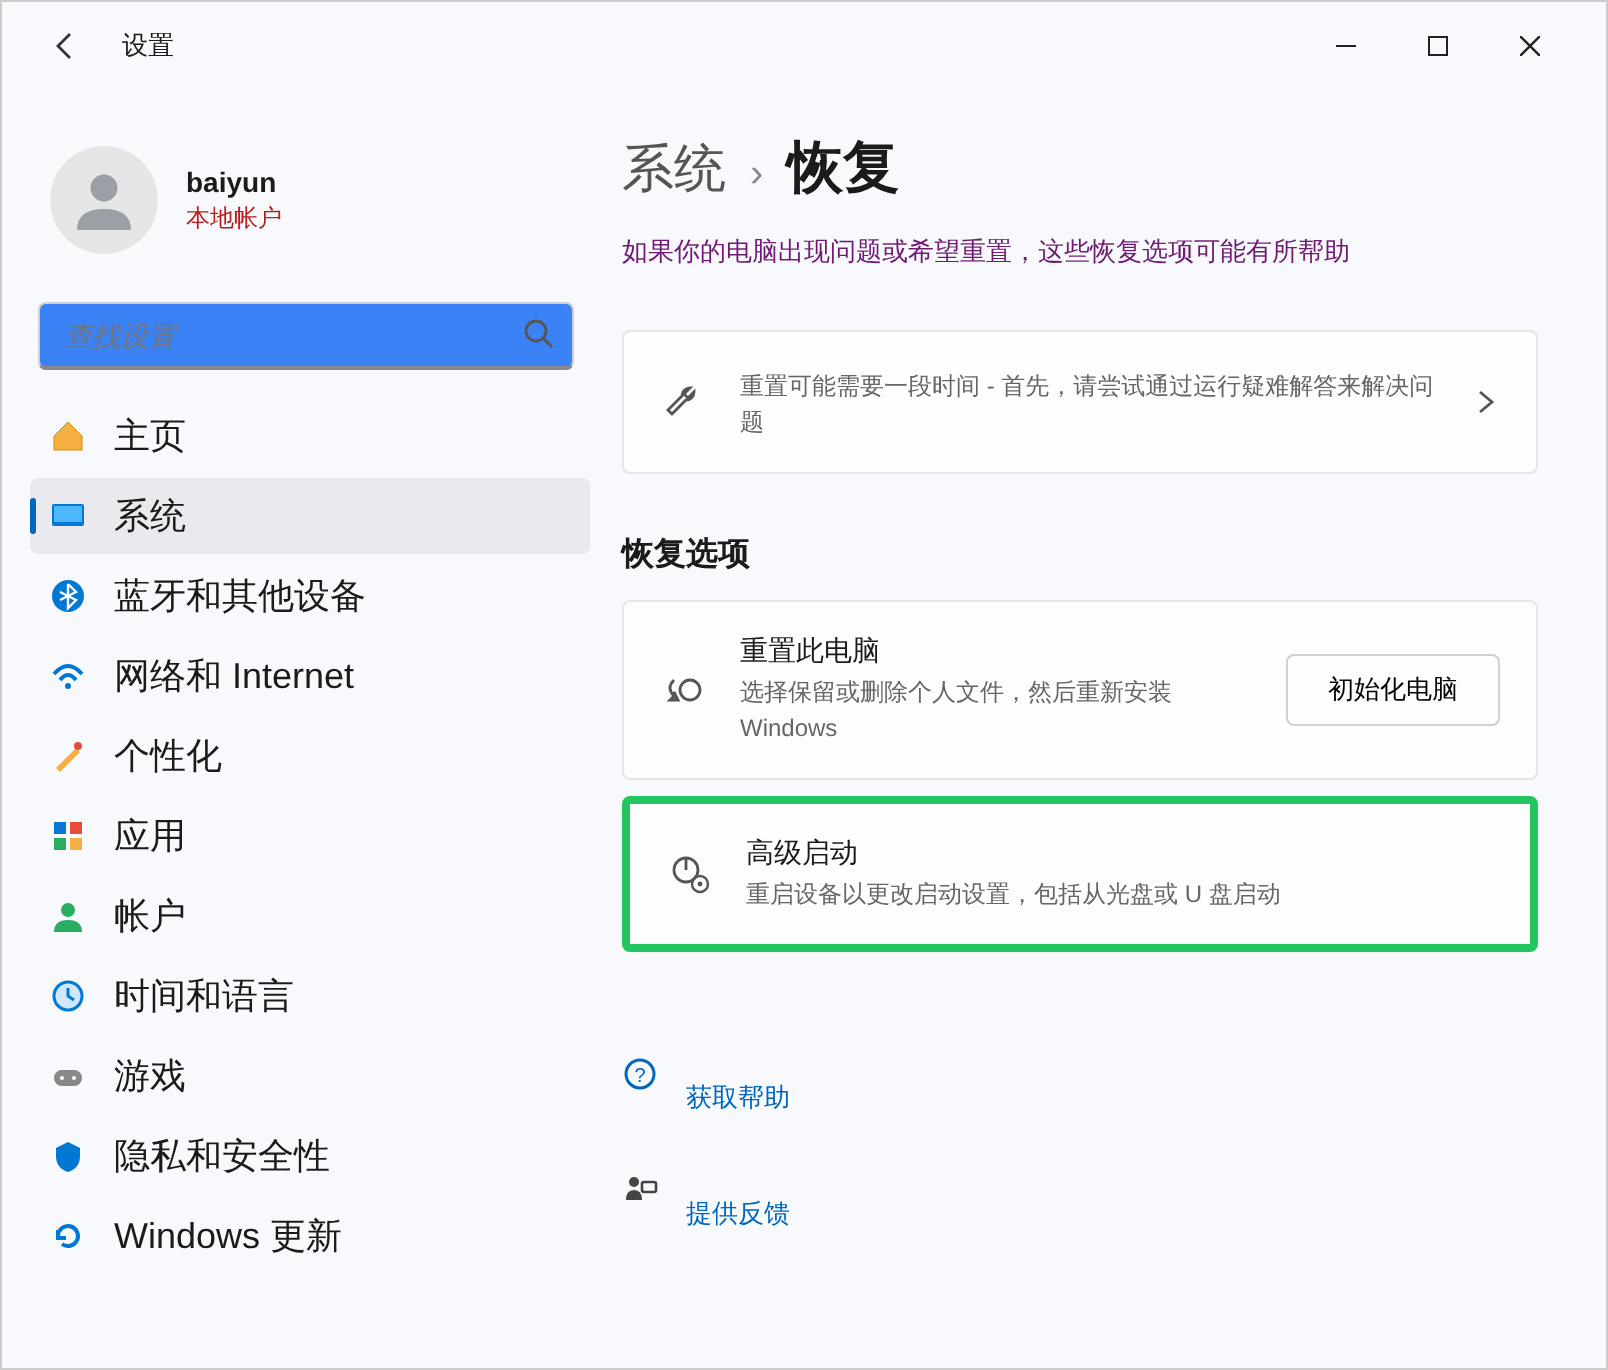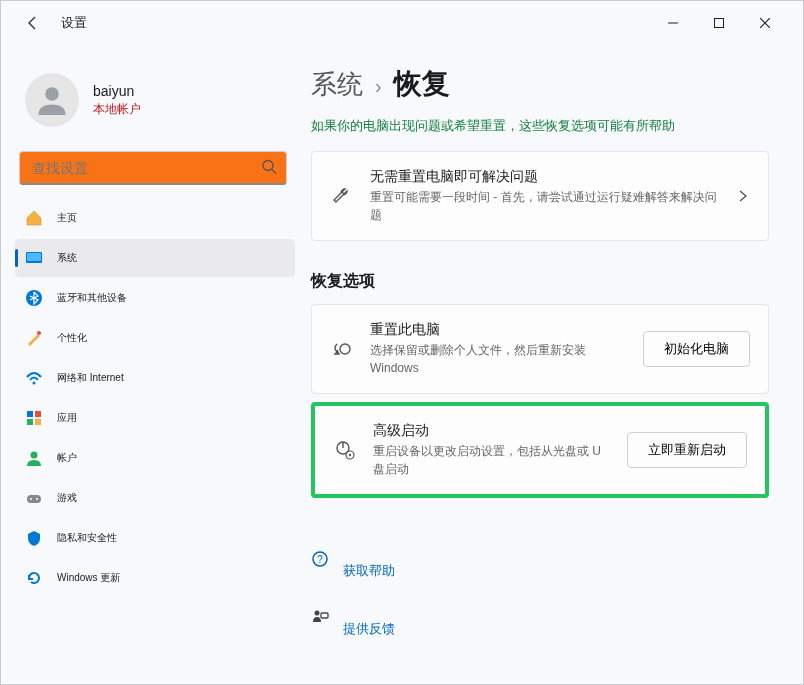--- a/index.html
+++ b/index.html
@@ -59,36 +59,37 @@
   padding: 28px 10px 20px 10px;
 }
 .avatar {
   width: 54px; height: 54px;
   border-radius: 50%;
   background: #e6e6e6;
   display: flex; align-items: center; justify-content: center;
   margin-right: 14px;
 }
 .avatar svg { width: 36px; height: 36px; }
-.account-name { font-size: 14px; font-weight: 400; }
+.account-name { font-size: 14px; font-weight: 700; }
 .account-type { font-size: 12px; color: #b91c1c; margin-top: 2px; }
 .search-wrap {
   margin: 4px 14px 14px 4px;
   position: relative;
 }
 .search {
   width: 100%;
   height: 34px;
   border: 1px solid #d0d0d0;
   border-bottom: 2px solid #888;
   border-radius: 4px;
-  background: #f97316;
+  background: #3b82f6;
   padding: 0 36px 0 12px;
   font-size: 14px;
   outline: none;
+  font-style: italic;
 }
 .search-icon {
   position: absolute;
   right: 10px; top: 50%;
   transform: translateY(-50%);
   pointer-events: none;
 }
 .nav {
   flex: 1;
   overflow-y: auto;
@@ -111,36 +112,36 @@
   left: 0; top: 10px; bottom: 10px;
   width: 3px;
   background: #0067c0;
   border-radius: 2px;
 }
 .nav-icon {
   width: 18px; height: 18px;
   margin-right: 14px;
   display: flex; align-items: center; justify-content: center;
 }
-.nav-label { font-size: 10px; }
+.nav-label { font-size: 18px; }
 .main {
   flex: 1;
   padding: 20px 34px 20px 10px;
   overflow-y: auto;
 }
 .breadcrumb {
   display: flex;
   align-items: baseline;
   gap: 12px;
   margin-bottom: 14px;
 }
 .bc-parent { font-size: 26px; color: #555; }
 .bc-sep { font-size: 20px; color: #888; }
 .bc-current { font-size: 28px; font-weight: 600; }
-.subtitle { font-size: 13px; color: #15803d; margin-bottom: 16px; }
+.subtitle { font-size: 13px; color: #701a75; margin-bottom: 30px; }
 .card {
   background: #fdfdfe;
   border: 1px solid #e6e6e6;
   border-radius: 4px;
   padding: 16px 18px;
   display: flex;
   align-items: center;
   margin-bottom: 8px;
 }
 .card.highlighted {
@@ -261,55 +262,64 @@
               <svg width="18" height="18" viewBox="0 0 18 18">
                 <circle cx="9" cy="9" r="8" fill="#0078d4"></circle>
                 <path d="M9 3 L9 15 L13 11 L5 7 M9 3 L13 7 L5 11" stroke="#fff" stroke-width="1.2" fill="none"></path>
               </svg>
             </span>
           <span class="nav-label">蓝牙和其他设备</span>
         </div>
         <div class="nav-item">
           <span class="nav-icon">
               <svg width="18" height="18" viewBox="0 0 18 18">
-                <path d="M3 15 L13 5 L15 7 L5 17 Z" fill="#f5b041"></path>
-                <circle cx="14" cy="4" r="2" fill="#e74c3c"></circle>
-              </svg>
-            </span>
-          <span class="nav-label">个性化</span>
-        </div>
-        <div class="nav-item">
-          <span class="nav-icon">
-              <svg width="18" height="18" viewBox="0 0 18 18">
                 <path d="M2 8 Q9 0 16 8" stroke="#0078d4" stroke-width="2" fill="none"></path>
                 <path d="M5 11 Q9 6 13 11" stroke="#0078d4" stroke-width="2" fill="none"></path>
                 <circle cx="9" cy="14" r="1.5" fill="#0078d4"></circle>
               </svg>
             </span>
           <span class="nav-label">网络和 Internet</span>
+        </div>
+        <div class="nav-item">
+          <span class="nav-icon">
+              <svg width="18" height="18" viewBox="0 0 18 18">
+                <path d="M3 15 L13 5 L15 7 L5 17 Z" fill="#f5b041"></path>
+                <circle cx="14" cy="4" r="2" fill="#e74c3c"></circle>
+              </svg>
+            </span>
+          <span class="nav-label">个性化</span>
         </div>
         <div class="nav-item">
           <span class="nav-icon">
               <svg width="18" height="18" viewBox="0 0 18 18">
                 <rect x="2" y="2" width="6" height="6" fill="#0078d4"></rect>
                 <rect x="10" y="2" width="6" height="6" fill="#e74c3c"></rect>
                 <rect x="2" y="10" width="6" height="6" fill="#27ae60"></rect>
                 <rect x="10" y="10" width="6" height="6" fill="#f5b041"></rect>
               </svg>
             </span>
           <span class="nav-label">应用</span>
         </div>
         <div class="nav-item">
           <span class="nav-icon">
               <svg width="18" height="18" viewBox="0 0 18 18">
                 <circle cx="9" cy="6" r="3.5" fill="#27ae60"></circle>
                 <path d="M2 17 Q2 11 9 11 Q16 11 16 17 Z" fill="#27ae60"></path>
               </svg>
             </span>
           <span class="nav-label">帐户</span>
+        </div>
+        <div class="nav-item">
+          <span class="nav-icon">
+              <svg width="18" height="18" viewBox="0 0 18 18">
+                <circle cx="9" cy="9" r="7" stroke="#0078d4" stroke-width="1.5" fill="#cfe8ff"></circle>
+                <path d="M9 5 L9 9 L12 11" stroke="#0078d4" stroke-width="1.5" fill="none"></path>
+              </svg>
+            </span>
+          <span class="nav-label">时间和语言</span>
         </div>
         <div class="nav-item">
           <span class="nav-icon">
               <svg width="18" height="18" viewBox="0 0 18 18">
                 <rect x="2" y="6" width="14" height="8" rx="4" fill="#888"></rect>
                 <circle cx="6" cy="10" r="1" fill="#fff"></circle>
                 <circle cx="12" cy="10" r="1" fill="#fff"></circle>
               </svg>
             </span>
           <span class="nav-label">游戏</span>
@@ -342,21 +352,20 @@
       </div>
       <div class="subtitle">如果你的电脑出现问题或希望重置，这些恢复选项可能有所帮助</div>
 
       <div class="card">
         <div class="card-icon">
           <svg width="22" height="22" viewBox="0 0 22 22">
               <path d="M14 4 A4 4 0 0 0 10 8 L3 15 L5 17 L12 10 A4 4 0 0 0 16 6 L13 9 L11 7 Z" fill="none" stroke="#555" stroke-width="1.4"></path>
             </svg>
         </div>
         <div class="card-text">
-          <div class="card-title">无需重置电脑即可解决问题</div>
           <div class="card-desc">重置可能需要一段时间 - 首先，请尝试通过运行疑难解答来解决问题</div>
         </div>
         <div class="card-right chevron">
           <svg width="14" height="14" viewBox="0 0 14 14">
               <path d="M4 2 L10 7 L4 12" stroke="#555" stroke-width="1.4" fill="none"></path>
             </svg>
         </div>
       </div>
 
       <div class="section-title">恢复选项</div>
@@ -383,23 +392,20 @@
               <circle cx="9" cy="9" r="6" fill="none" stroke="#555" stroke-width="1.4"></circle>
               <line x1="9" y1="3" x2="9" y2="9" stroke="#555" stroke-width="1.4"></line>
               <circle cx="16" cy="16" r="4" fill="none" stroke="#555" stroke-width="1.2"></circle>
               <circle cx="16" cy="16" r="1.2" fill="#555"></circle>
             </svg>
         </div>
         <div class="card-text">
           <div class="card-title">高级启动</div>
           <div class="card-desc">重启设备以更改启动设置，包括从光盘或 U 盘启动</div>
         </div>
-        <div class="card-right">
-          <button class="card-btn">立即重新启动</button>
-        </div>
       </div>
 
       <div style="height:24px"></div>
 
       <div class="link-row">
         <span class="link-icon">
             <svg width="18" height="18" viewBox="0 0 18 18">
               <circle cx="9" cy="9" r="7" fill="none" stroke="#0067c0" stroke-width="1.5"></circle>
               <text x="9" y="13" text-anchor="middle" font-size="10" fill="#0067c0">?</text>
             </svg>

